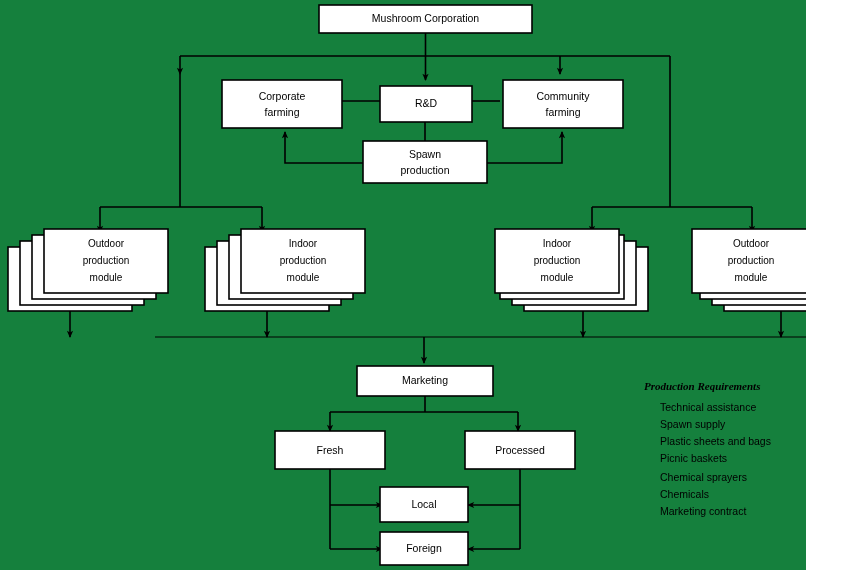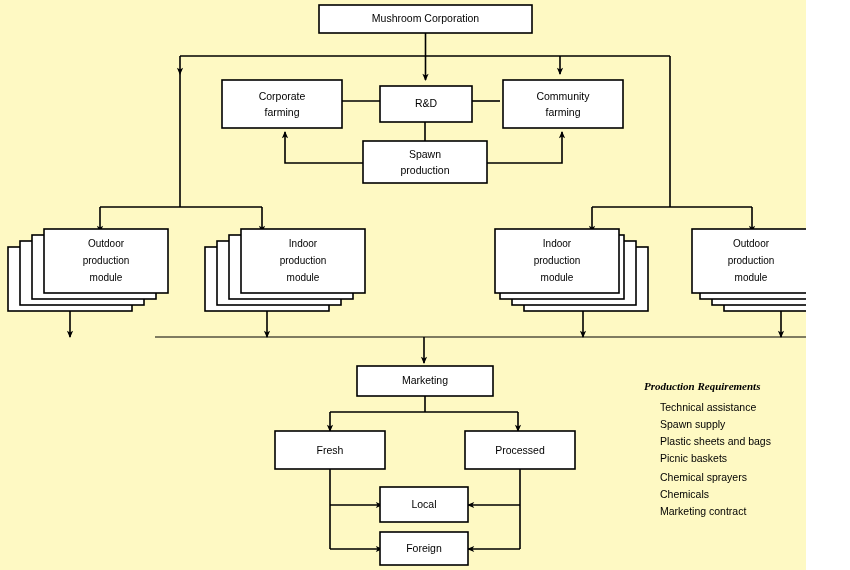--- a/index.html
+++ b/index.html
@@ -5,21 +5,21 @@
 <style>
   html, body {
     margin: 0;
     padding: 0;
     background: #ffffff;
   }
   #page {
     position: relative;
     width: 806px;
     height: 570px;
-    background: #fef9c3;
+    background: #15803d;
     overflow: hidden;
     font-family: "Liberation Sans", sans-serif;
   }
   svg.diagram {
     position: absolute;
     left: 0;
     top: 0;
     width: 850px;
     height: 570px;
   }

